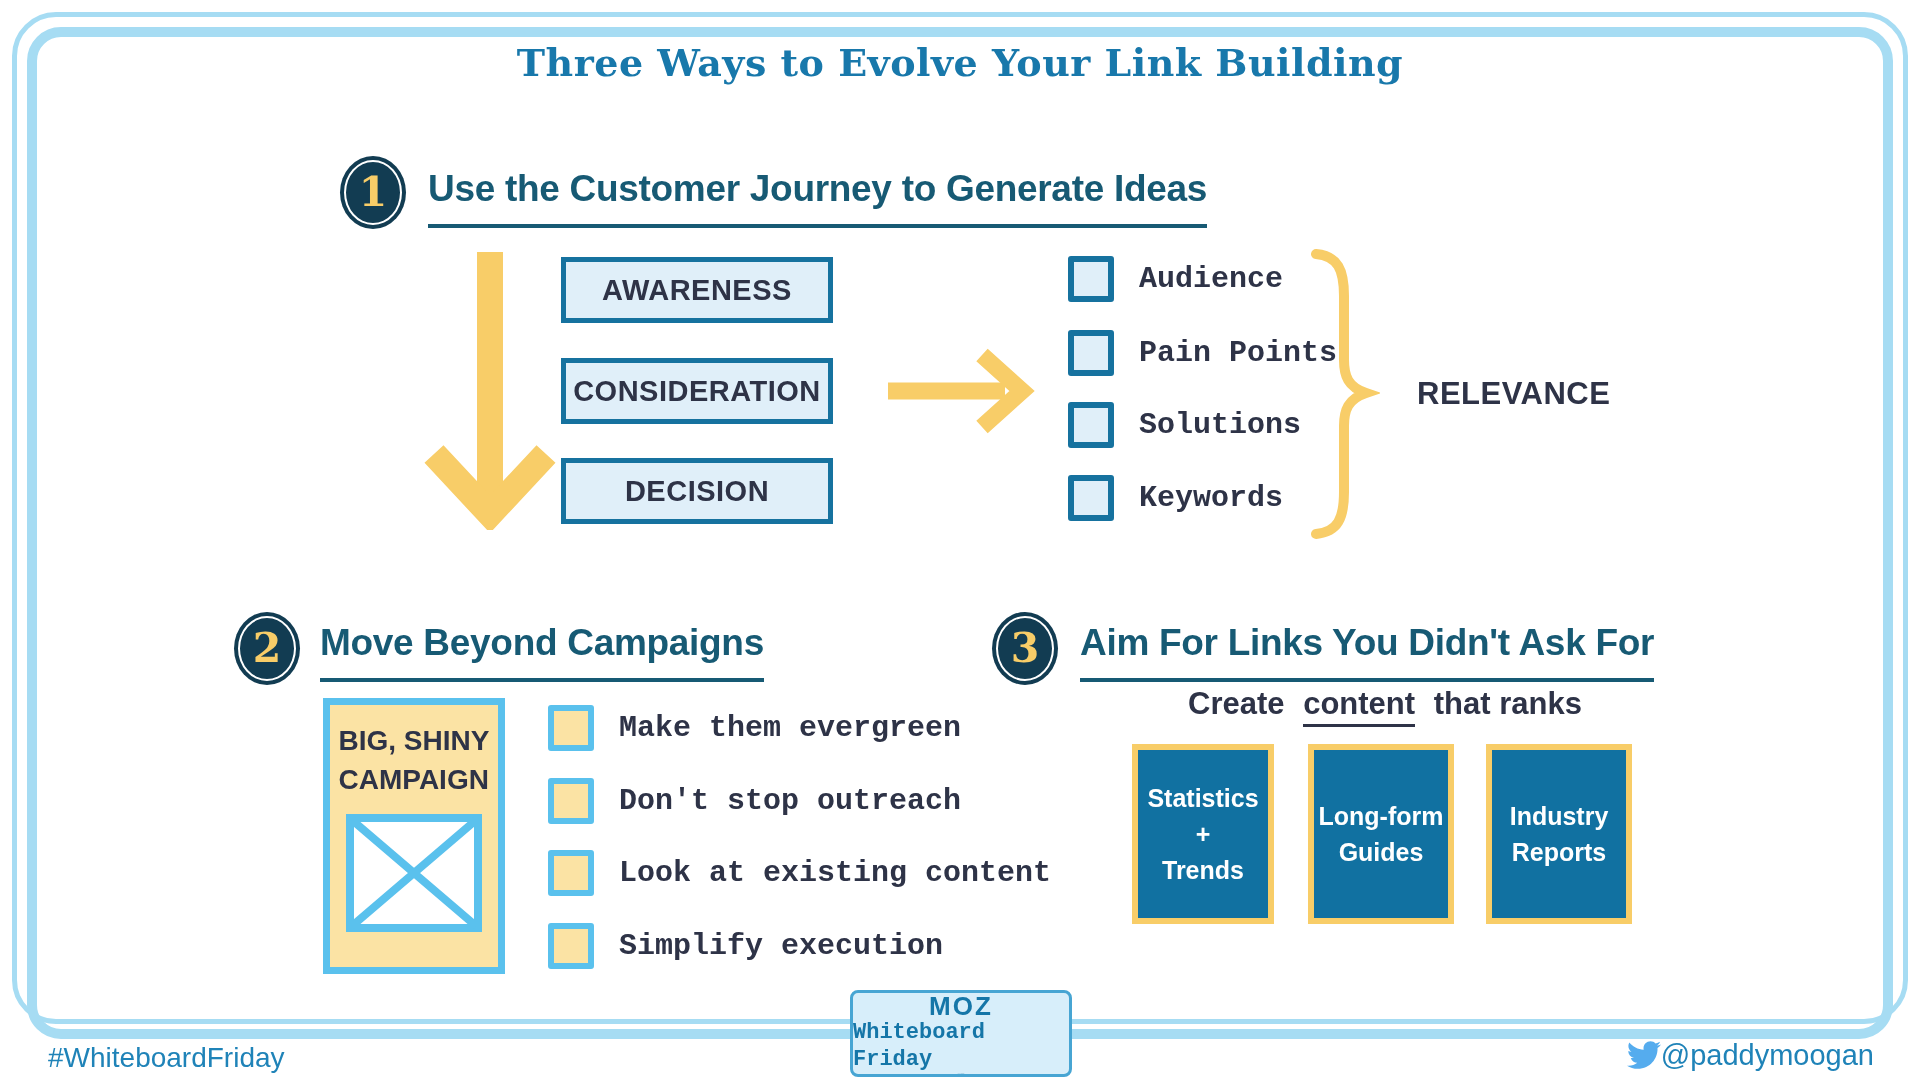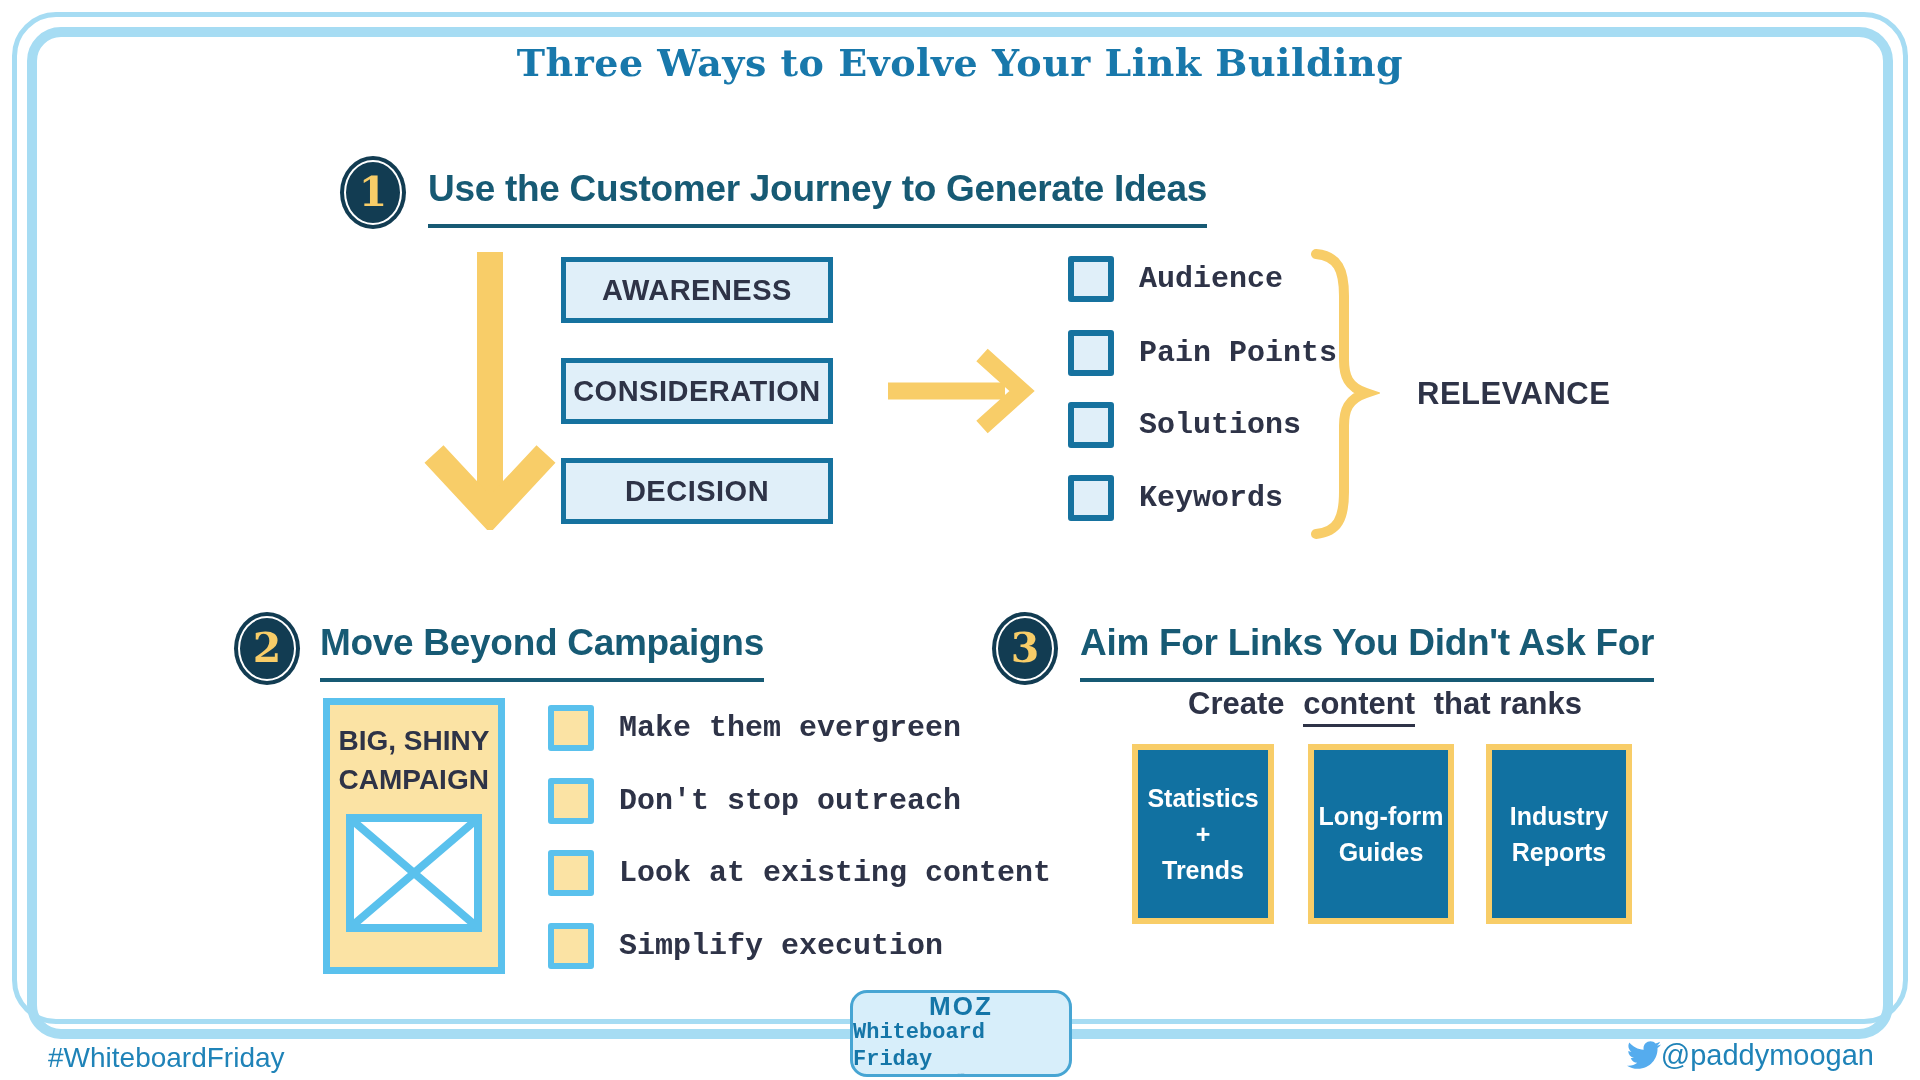--- a/index.html
+++ b/index.html
@@ -85,21 +85,21 @@
   
   .subtitle{position:absolute;left:1078px;width:614px;top:686px;text-align:center;
           font-weight:700;font-size:31px;color:var(--navy-text);}
   .subtitle .word{margin:0 5px;display:inline-block;}
   .subtitle .u{border-bottom:3px solid var(--navy-text);padding-bottom:2px;}
   
   .footer-hashtag{position:absolute;left:48px;top:1042px;font-size:28px;color:var(--footer-blue);}
   .twitter-wrap{position:absolute;right:46px;top:1038px;display:flex;align-items:center;}
   .twitter-handle{font-size:29px;color:var(--footer-blue);}
   .moz-badge{position:absolute;left:850px;top:990px;width:222px;height:87px;box-sizing:border-box;
-          background:#d7eefa;border:3px solid #47a5d3;border-radius:17px;
+          background:#d7eefa;border:3px solid #47a5d3;border-radius:8px;
           display:flex;flex-direction:column;align-items:center;justify-content:center;}
   .moz-name{font-weight:800;font-size:26px;letter-spacing:2px;color:var(--moz-blue);line-height:1.05;}
   .moz-series{font-family:Liberation Mono, monospace;font-weight:700;
           font-size:22px;color:var(--moz-blue);line-height:1.2;}
 </style>
 </head>
 <body>
 
 <div class="canvas">
   <div class="border-outer"></div>

